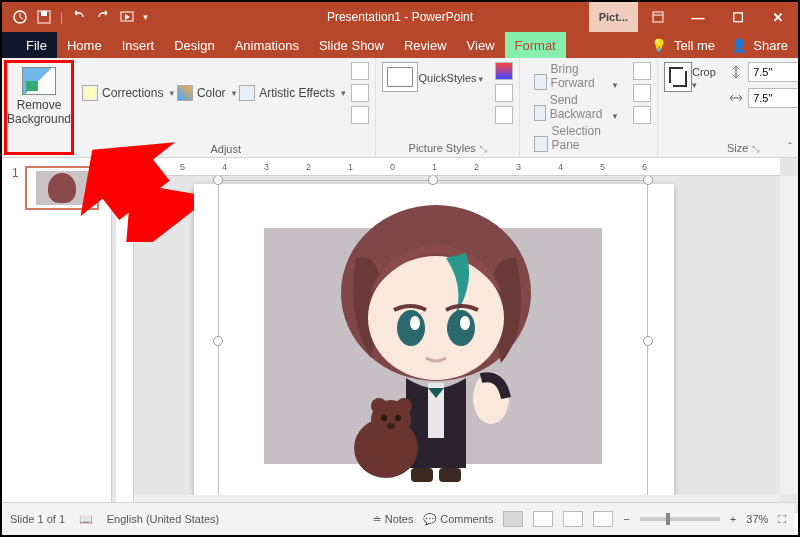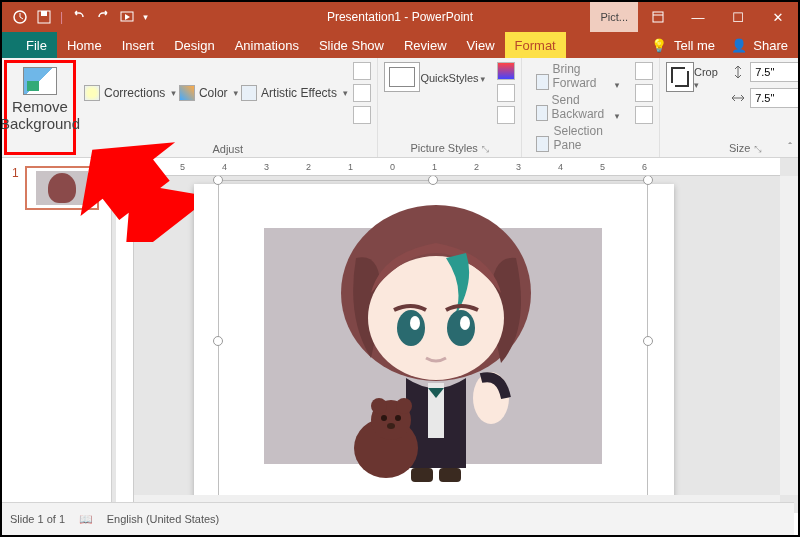--- a/index.html
+++ b/index.html
@@ -1,32 +1,32 @@
 <!DOCTYPE html>
 <html><head>
 <meta charset="utf-8">
 <style>
   * { box-sizing: border-box; margin: 0; padding: 0; font-family: "Segoe UI", Arial, sans-serif; }
   body { background: #fff; width: 800px; height: 537px; overflow: hidden; border: 2px solid #000; position: relative; }
   .titlebar { height: 30px; background: #b7472a; display: flex; align-items: center; color: #fff; font-size: 12px; position: relative; }
   .tb-left { display: flex; align-items: center; gap: 8px; padding-left: 10px; }
   .tb-icon { width: 16px; height: 16px; display:flex; align-items:center; justify-content:center; }
   .tb-center { position: absolute; left: 0; right: 0; text-align: center; pointer-events: none; }
-  .tb-right { position: absolute; right: 0; display: flex; align-items: center; height: 100%; }
+  .tb-right { position: absolute; right: 0; display: flex; align-items: center; height: 100%; font-weight: bold; }
   .pict-tab { background: #f0cdbf; color: #444; padding: 4px 10px; font-size: 11px; height: 100%; display:flex; align-items:center; }
   .winbtn { width: 40px; height: 100%; display:flex; align-items:center; justify-content:center; font-size: 13px; }
   .tabs { height: 26px; background: #b7472a; display: flex; align-items: stretch; color: #fff; font-size: 13px; }
   .tab { padding: 0 10px; display:flex; align-items:center; cursor:pointer; }
-  .tab.file { background: #0f766e; padding-left: 24px; }
-  .tab.active { background: #fde047; color: #b7472a; }
+  .tab.file { background: #0f172a; padding-left: 24px; }
+  .tab.active { background: #86efac; color: #b7472a; }
   .tabs-right { margin-left: auto; display:flex; align-items:center; gap: 6px; padding-right: 10px; }
   .ribbon { height: 100px; background: #f3f3f3; border-bottom: 1px solid #d4d4d4; display: flex; position: relative; }
   .group { border-right: 1px solid #e0e0e0; padding: 4px 6px 2px 6px; display:flex; flex-direction:column; justify-content:space-between; }
   .group-label { text-align:center; font-size: 11px; color: #666; }
-  .remove-bg { width: 72px; display:flex; flex-direction:column; align-items:center; text-align:center; font-size: 15px; color:#444; border: 3px solid #ff0000; margin: 2px; padding-top:4px; }
+  .remove-bg { width: 72px; display:flex; flex-direction:column; align-items:center; text-align:center; font-size: 12px; color:#444; border: 3px solid #ff0000; margin: 2px; padding-top:4px; }
   .remove-bg .ico { width: 34px; height: 28px; background: linear-gradient(135deg,#6fb7e8 50%,#fff 50%); border:1px solid #888; margin-bottom:3px; position:relative; }
   .remove-bg .ico::after { content:""; position:absolute; left:3px; bottom:3px; width:12px; height:10px; background:#3a7; }
   .adjust-body { display:flex; flex-direction:row; gap:3px; font-size:12px; color:#444; }
   .adjust-row { display:flex; align-items:center; gap:4px; white-space:nowrap; }
   .small-ico { width:16px; height:16px; border:1px solid #aaa; background:#e8f0f8; }
   .dd { font-size:9px; color:#666; margin-left:2px; }
   .side-stack { display:flex; flex-direction:column; gap:4px; margin-left:6px; }
   .side-stack .s { width:18px; height:18px; border:1px solid #bbb; background:#fff; }
   .pstyles-body { display:flex; align-items:flex-start; gap:6px; }
   .qs { display:flex; align-items:center; font-size:11px; color:#444; }
@@ -346,13 +346,26 @@
 </div>
 
 <svg class="red-arrow" viewBox="0 0 120 110">
   <path d="M50 0 L0 45 L28 45 L28 72 L40 72 L5 110 L115 110 L80 72 L92 72 L92 45 L120 45 Z" fill="#ff0000" transform="rotate(-38 60 55)"></path>
 </svg>
 
 <div class="statusbar">
   <span>Slide 1 of 1</span>
   <span>📖</span>
   <span>English (United States)</span>
+  <div class="sb-right">
+    <span>≐ <span>Notes</span></span>
+    <span>💬 <span>Comments</span></span>
+    <div class="viewbtn active"></div>
+    <div class="viewbtn"></div>
+    <div class="viewbtn"></div>
+    <div class="viewbtn"></div>
+    <span>−</span>
+    <div class="zoom-slider"></div>
+    <span>+</span>
+    <span>37%</span>
+    <span>⛶</span>
+  </div>
 </div>
 
 </body></html>

